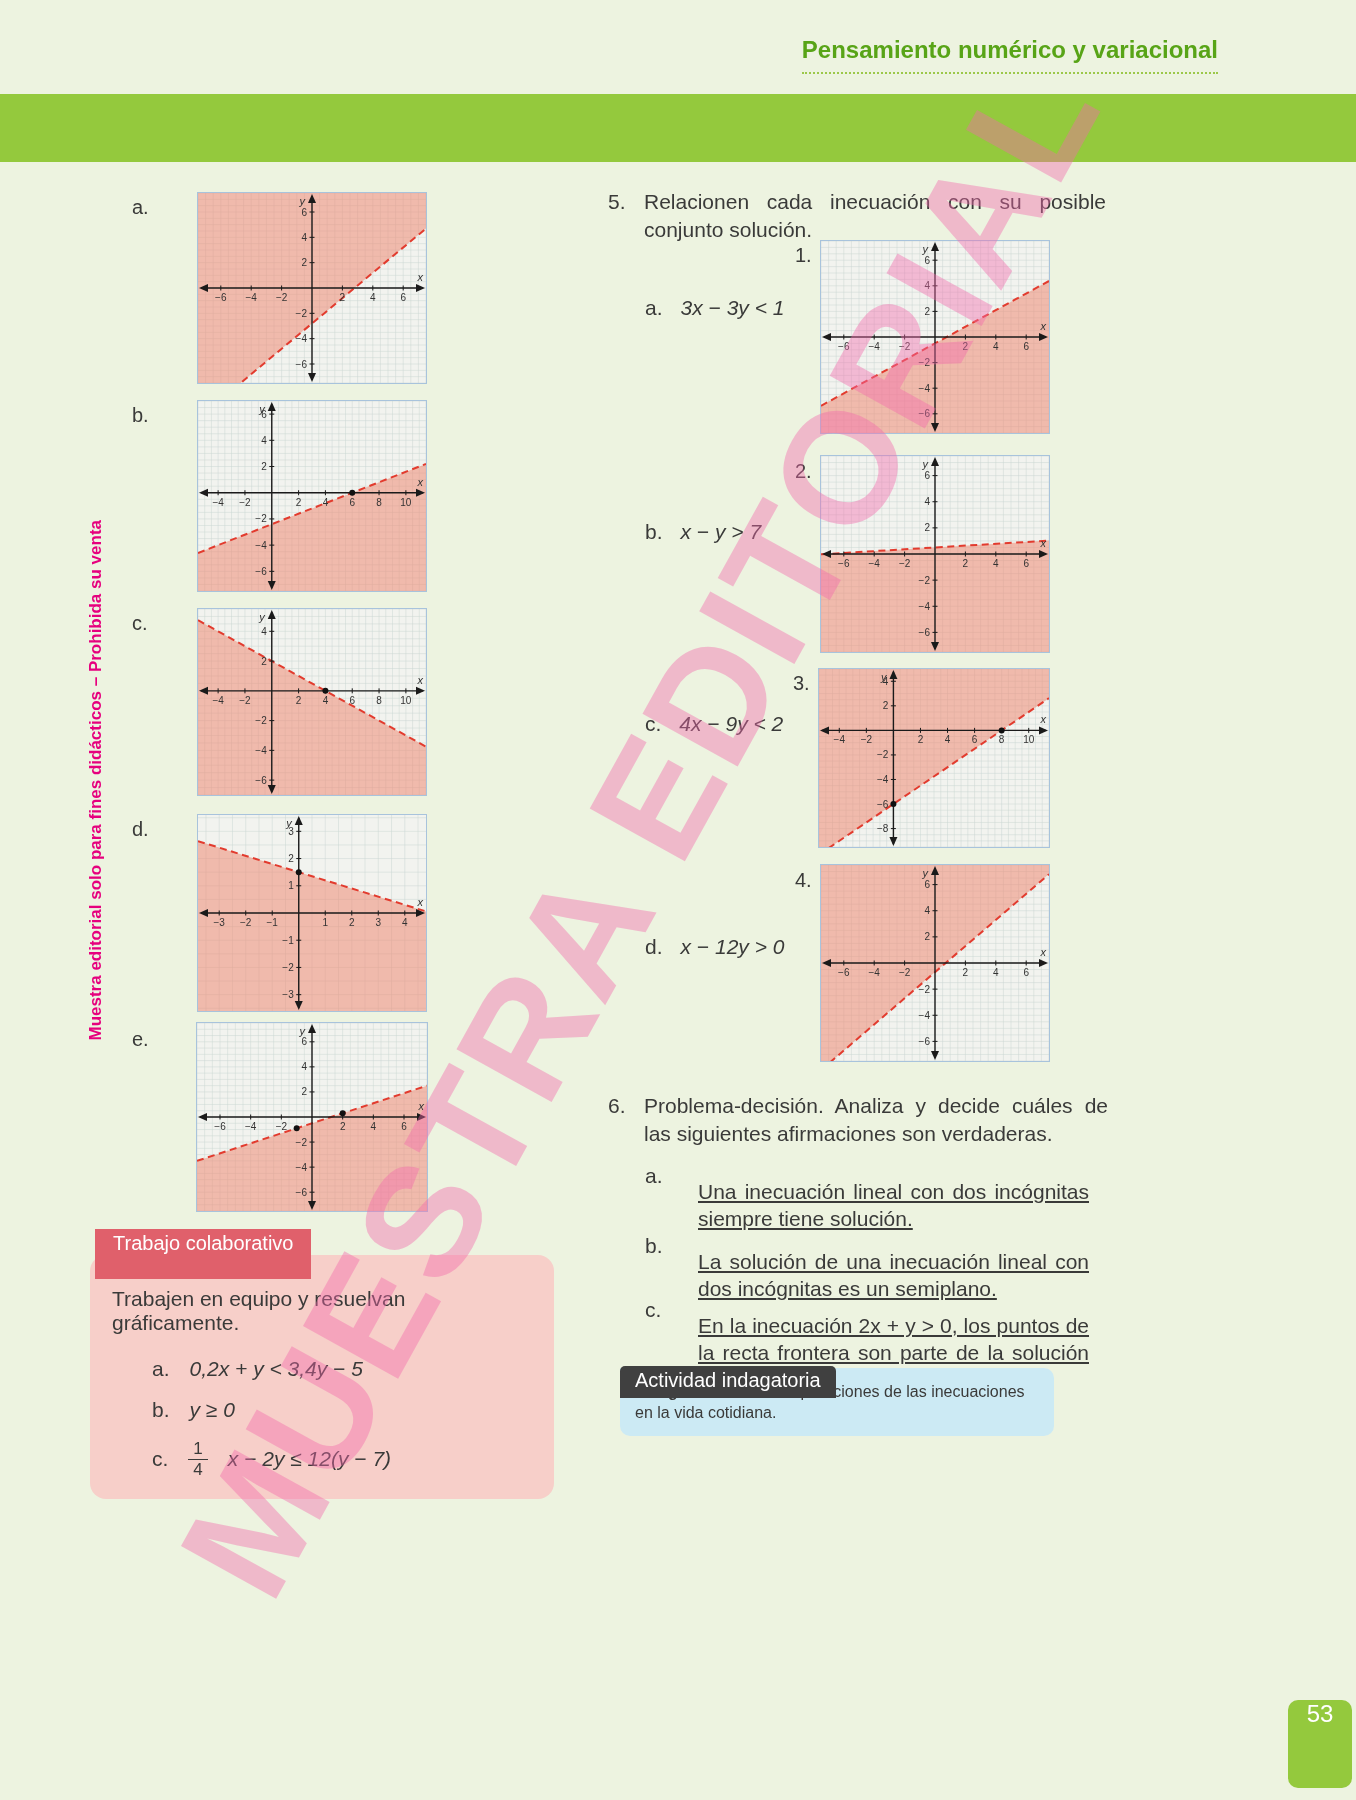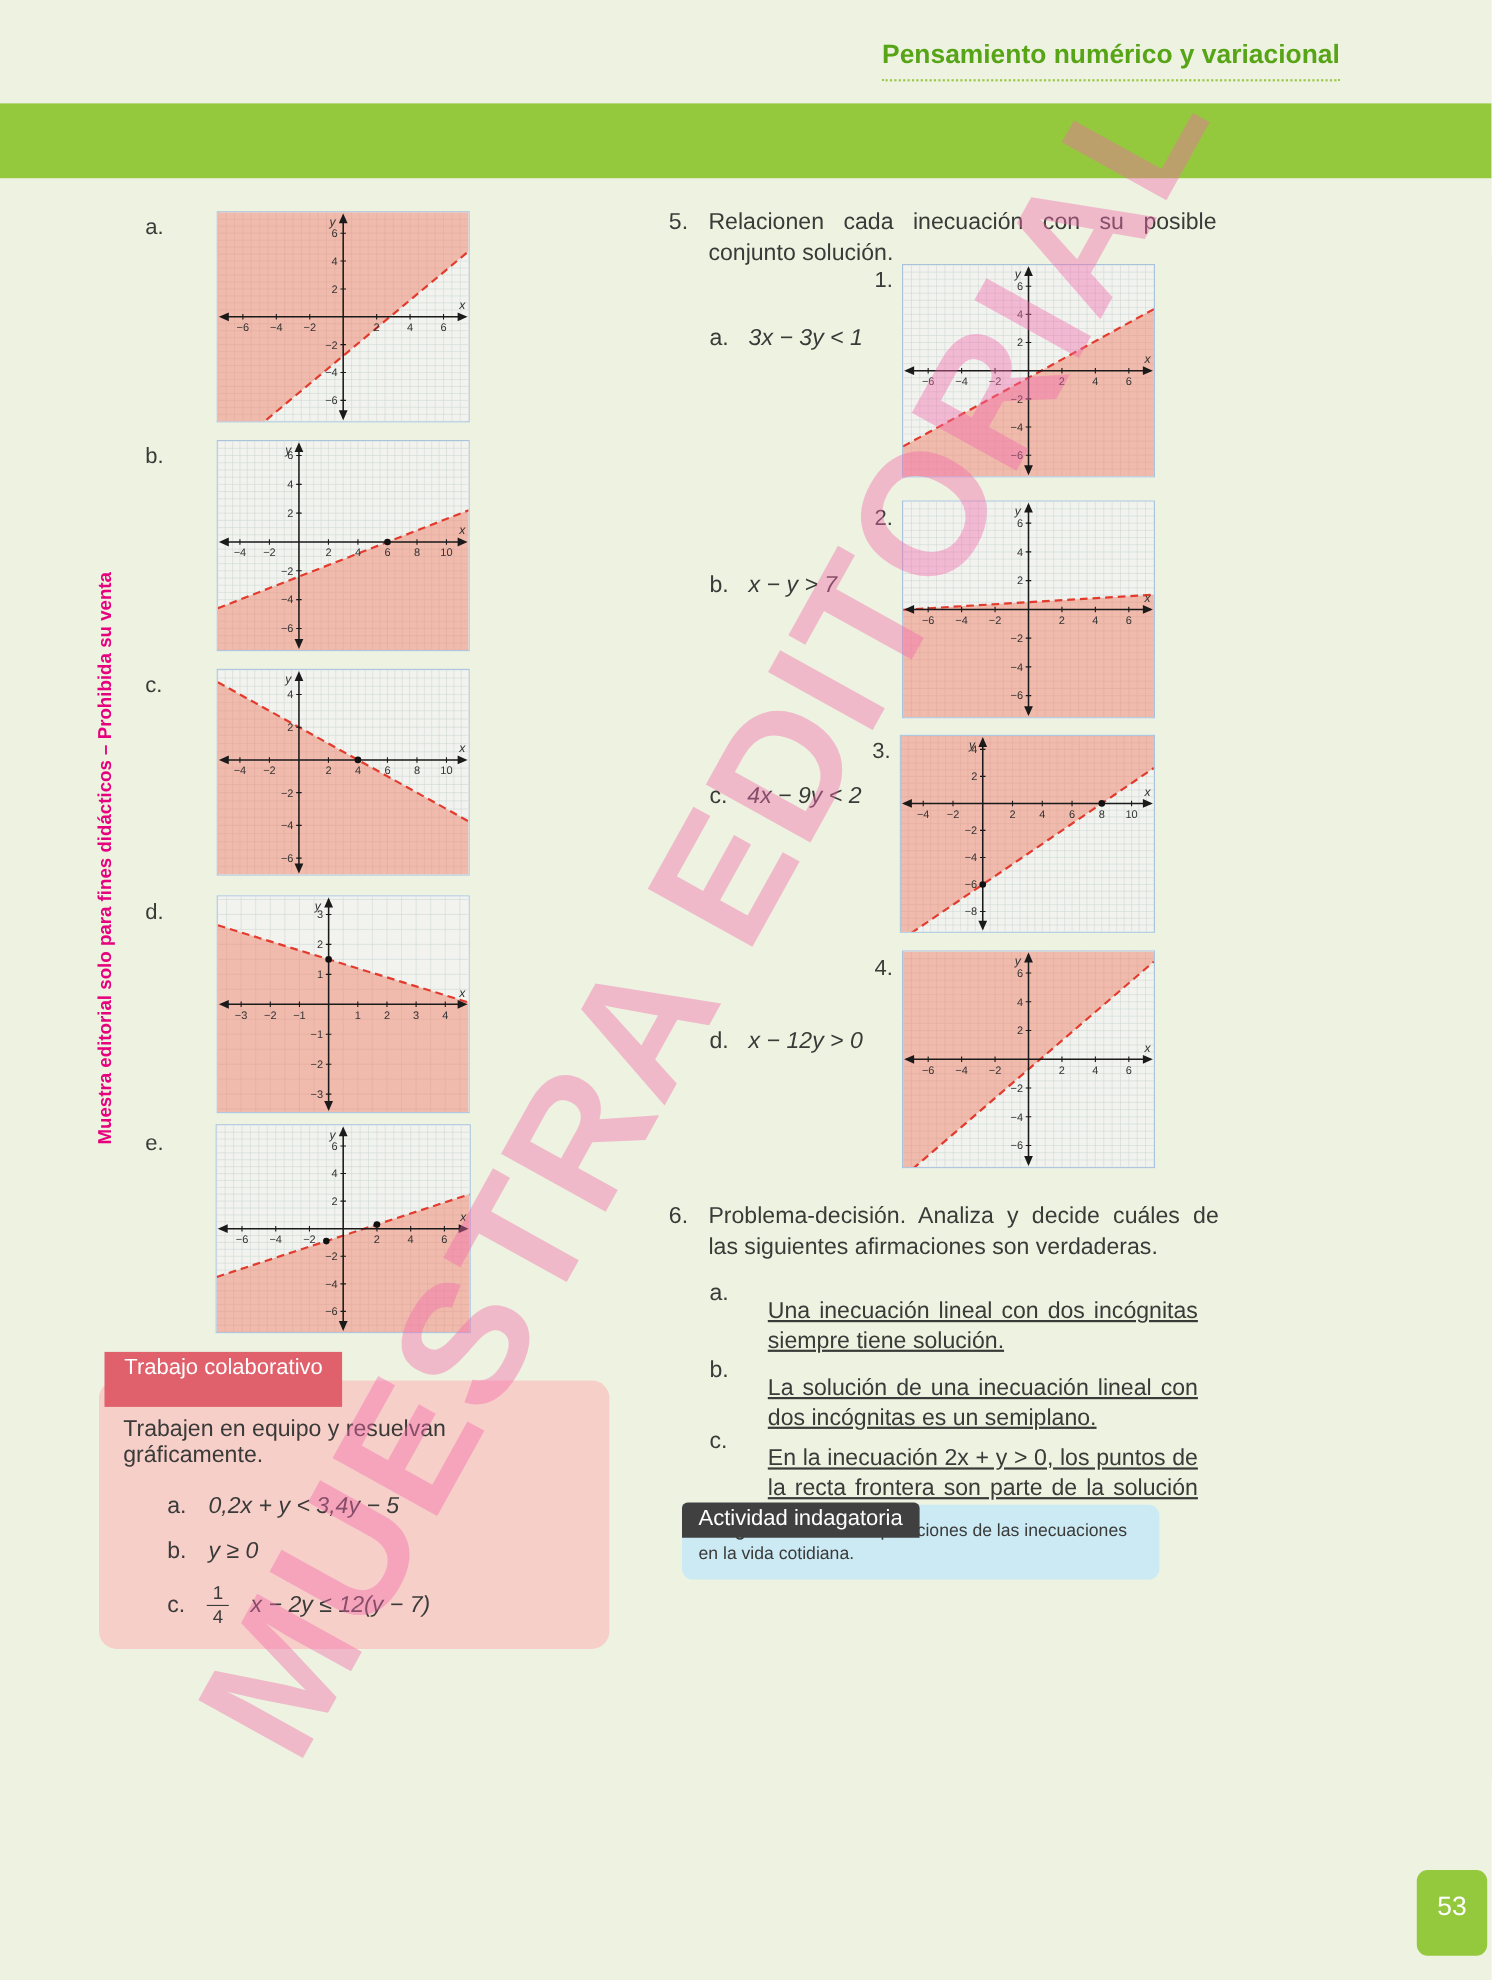--- a/index.html
+++ b/index.html
@@ -32,22 +32,22 @@
   .frac{display:inline-flex;flex-direction:column;align-items:center;font-size:17px;line-height:1.15;}
   .frac .fn{border-bottom:1.6px solid #3a3a39;padding:0 5px;}
   .ai-tab{position:absolute;left:620px;top:1366px;background:#404040;color:#fff;font-size:20px;
           padding:3px 15px 6px;border-radius:5px 5px 0 0;z-index:5;}
   .ai-box{position:absolute;left:620px;top:1368px;width:434px;background:#cceaf4;
           border-radius:0 10px 10px 10px;padding:13px 15px;box-sizing:border-box;font-size:16px;
           line-height:1.32;z-index:4;}
   .watermark{position:absolute;left:640px;top:830px;transform:translate(-50%,-50%) rotate(-61deg);
           font-size:158px;font-weight:bold;color:rgba(242,106,172,0.42);white-space:nowrap;
           letter-spacing:3px;z-index:40;pointer-events:none;}
-  .pagenum{position:absolute;left:1288px;top:1700px;width:64px;height:78px;background:#94c93d;
-          border-radius:10px;display:flex;align-items:center;justify-content:center;
+  .pagenum{position:absolute;left:1288px;top:1700px;width:64px;height:88px;background:#94c93d;
+          border-radius:10px;display:flex;align-items:flex-start;justify-content:center;
           padding-bottom:10px;color:#fff;font-size:24px;box-sizing:border-box;z-index:6;}
 </style>
 </head>
 <body>
 
 <div class="page">
 
   <div class="header">Pensamiento numérico y variacional</div>
   <div class="green-band"></div>
   <div class="margin-note">Muestra editorial solo para fines didácticos – Prohibida su venta</div>

